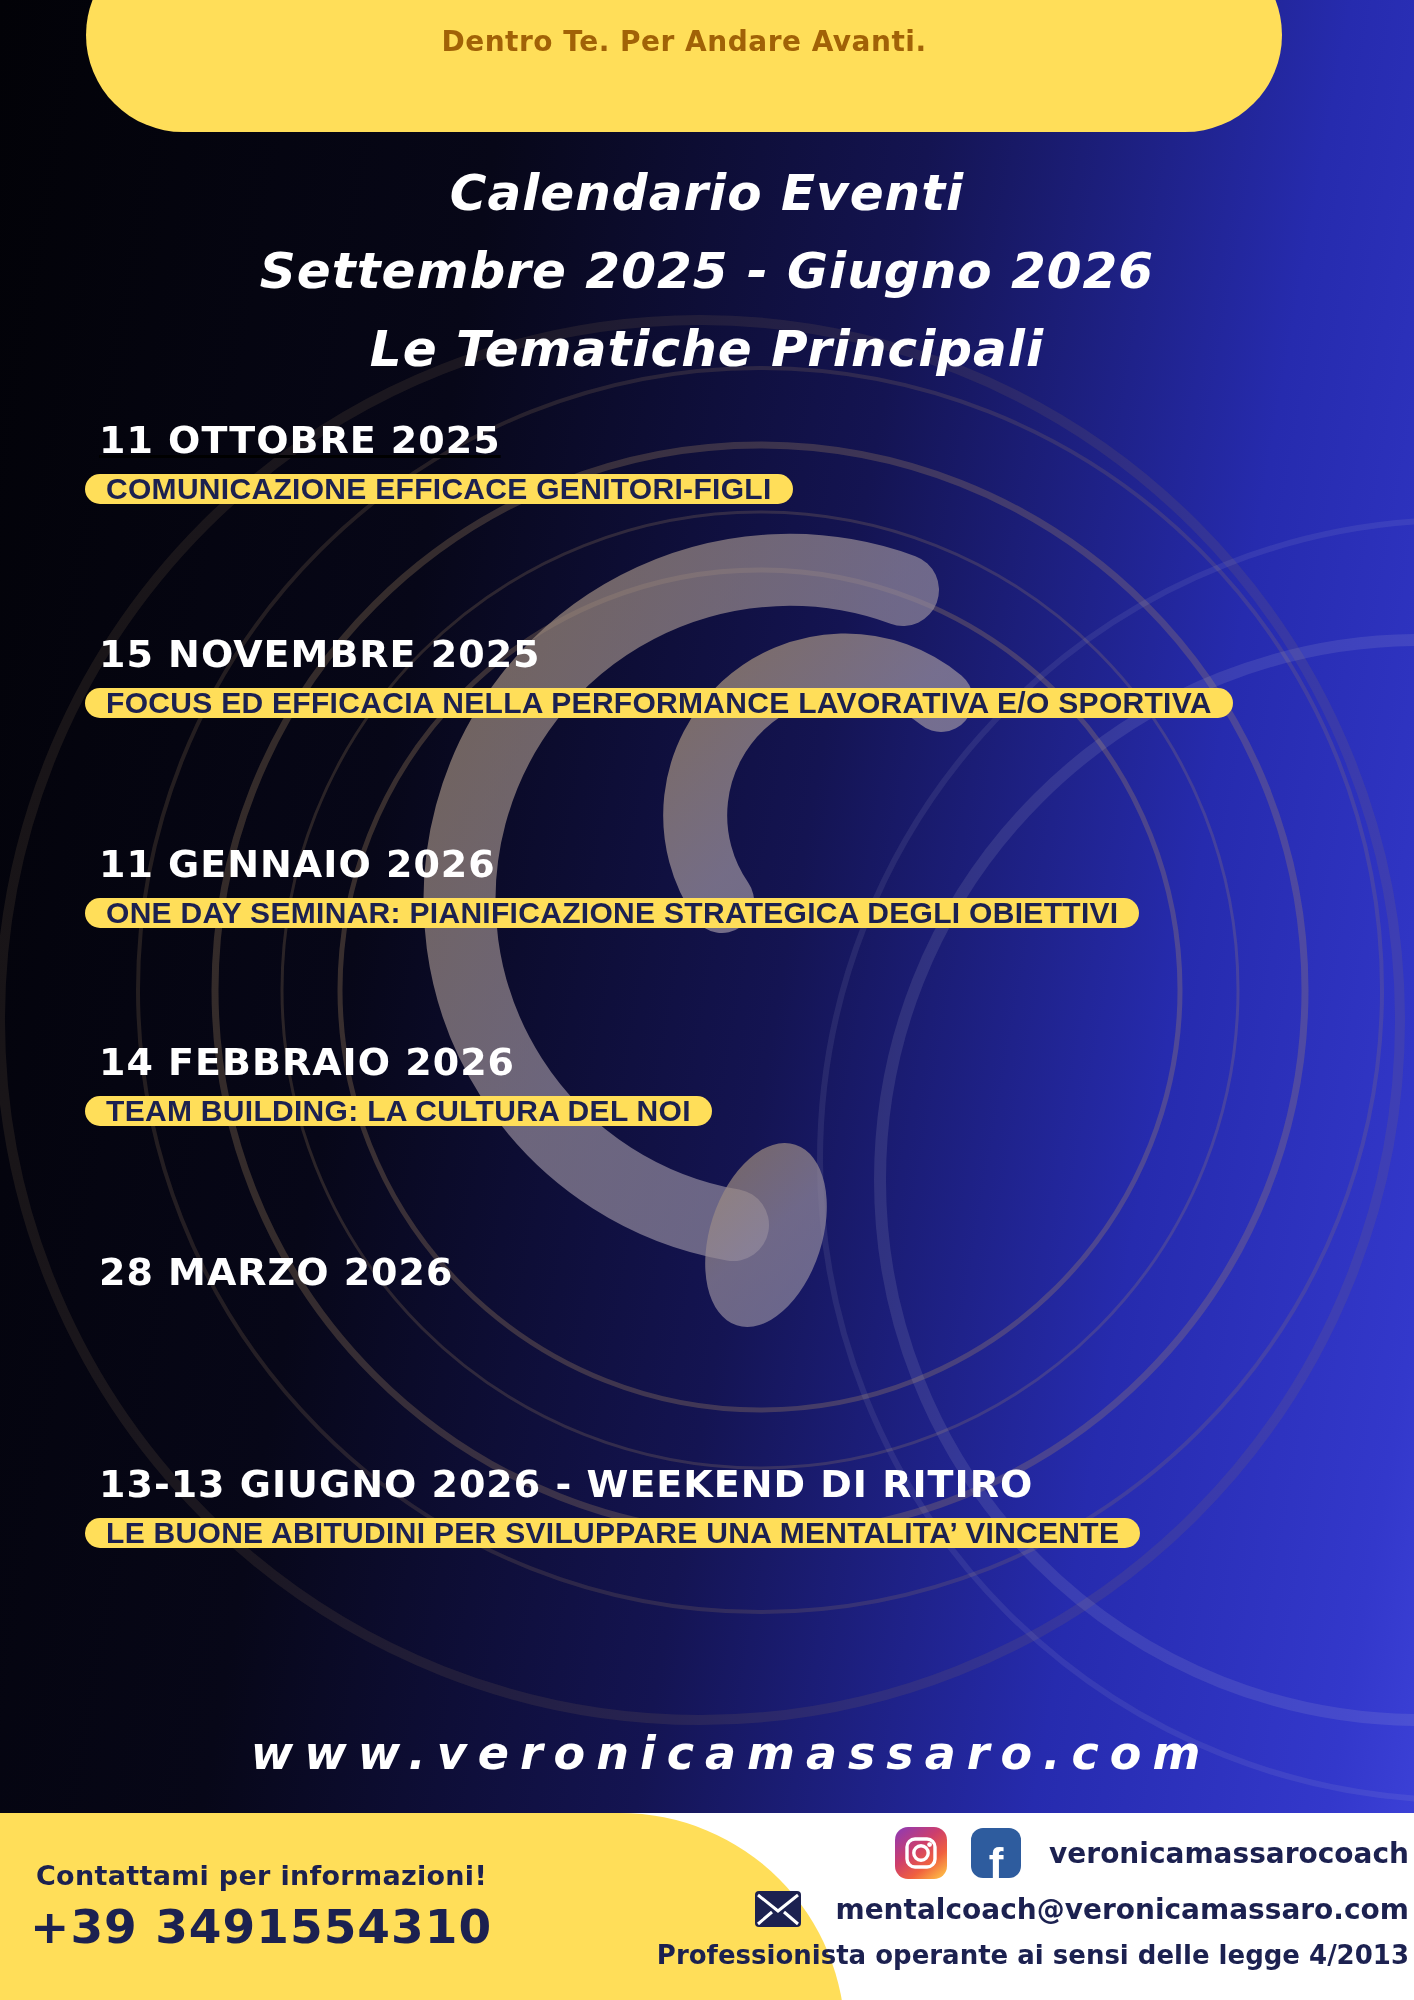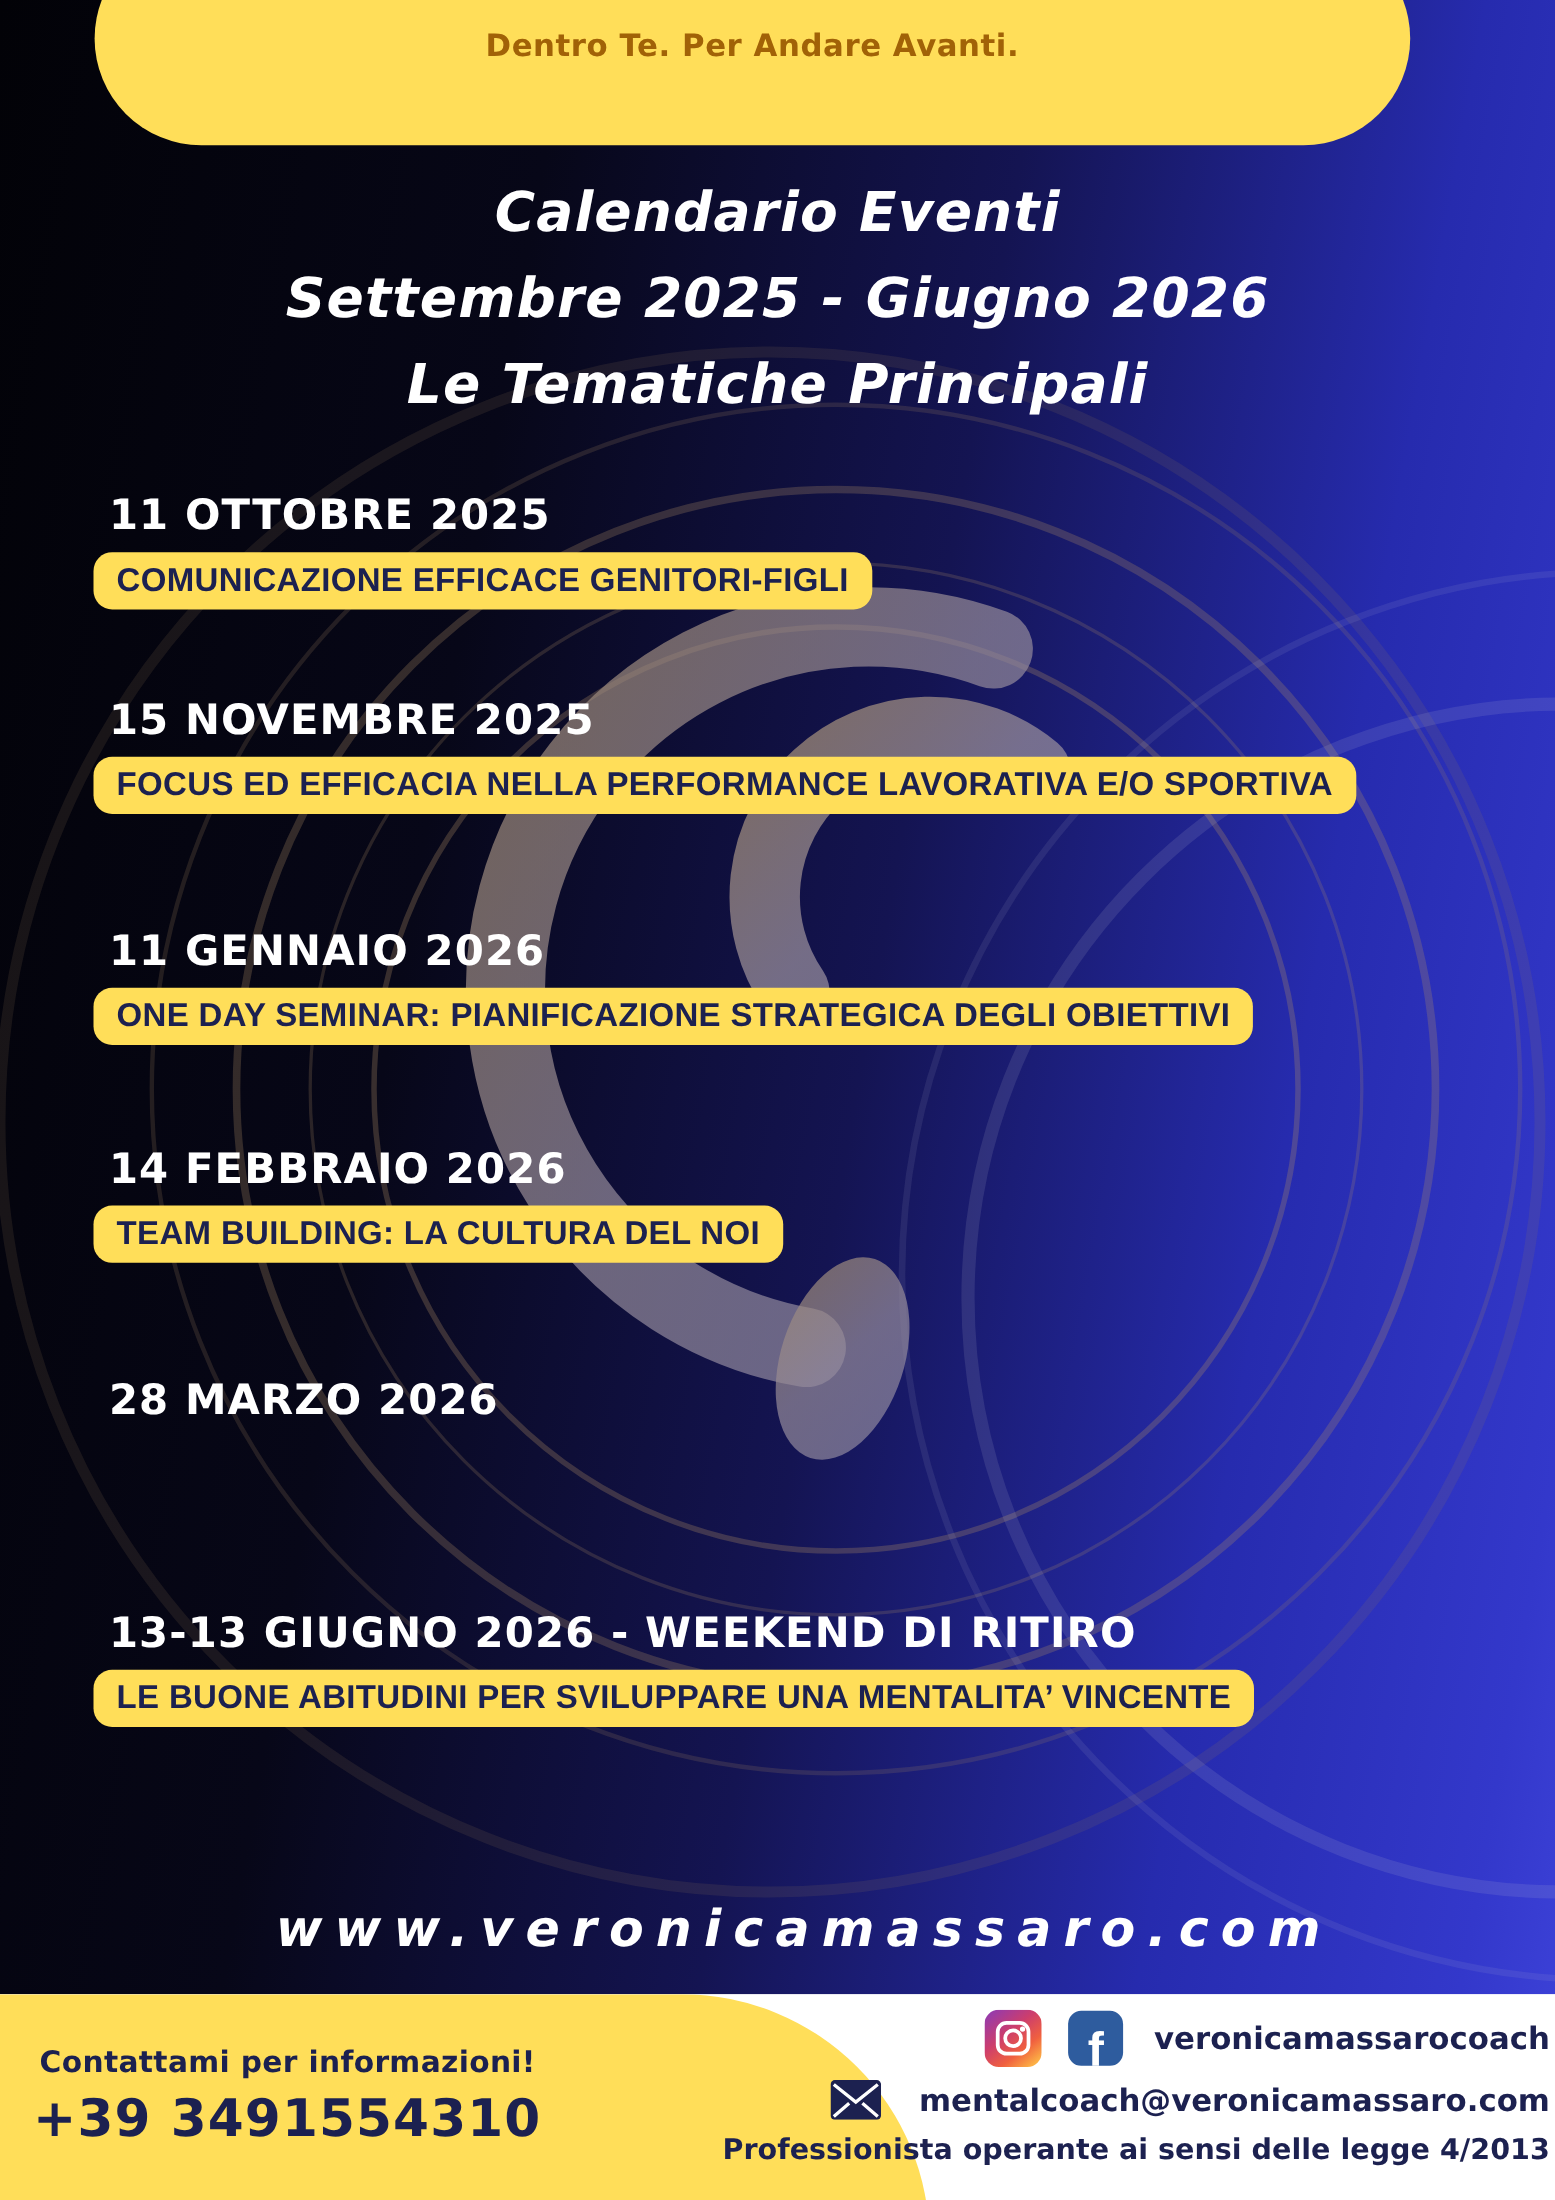--- a/index.html
+++ b/index.html
@@ -28,37 +28,37 @@
   }
   
   .title-block{
     position:absolute;z-index:2;left:0;top:154px;width:1414px;
     text-align:center;color:#ffffff;
     font-size:50px;font-weight:700;font-style:italic;line-height:78px;letter-spacing:1px;
   }
   
   .event-list{position:absolute;z-index:2;left:0;top:0;width:1414px;height:1813px;}
   .event{position:absolute;left:85px;}
-  .event:nth-of-type(1){top:445px;}
+  .event:nth-of-type(1){top:417px;text-decoration:underline;}
   .event:nth-of-type(2){top:631px;}
   .event:nth-of-type(3){top:841px;}
   .event:nth-of-type(4){top:1039px;}
   .event:nth-of-type(5){top:1249px;}
   .event:nth-of-type(6){top:1461px;}
   .event-date{
     margin-left:14px;color:#ffffff;
     font-size:38px;font-weight:700;letter-spacing:1px;line-height:46px;
     white-space:nowrap;
   }
   .event-topic{
     display:inline-block;margin-top:11px;
     background:#ffde59;color:#1c2150;
     font-family:"Liberation Sans", sans-serif;
     font-size:30px;font-weight:700;letter-spacing:0.3px;line-height:30px;
-    padding:11px 21px;border-radius:17px;white-space:nowrap;
+    padding:0 21px;border-radius:17px;white-space:nowrap;
   }
   
   .website{
     position:absolute;z-index:2;left:0;top:1726px;width:1414px;
     text-align:center;color:#ffffff;
     font-size:46px;font-weight:700;font-style:italic;letter-spacing:11px;margin-left:24px;
   }
   
   .footer{
     position:absolute;left:0;top:1813px;width:1414px;height:187px;

